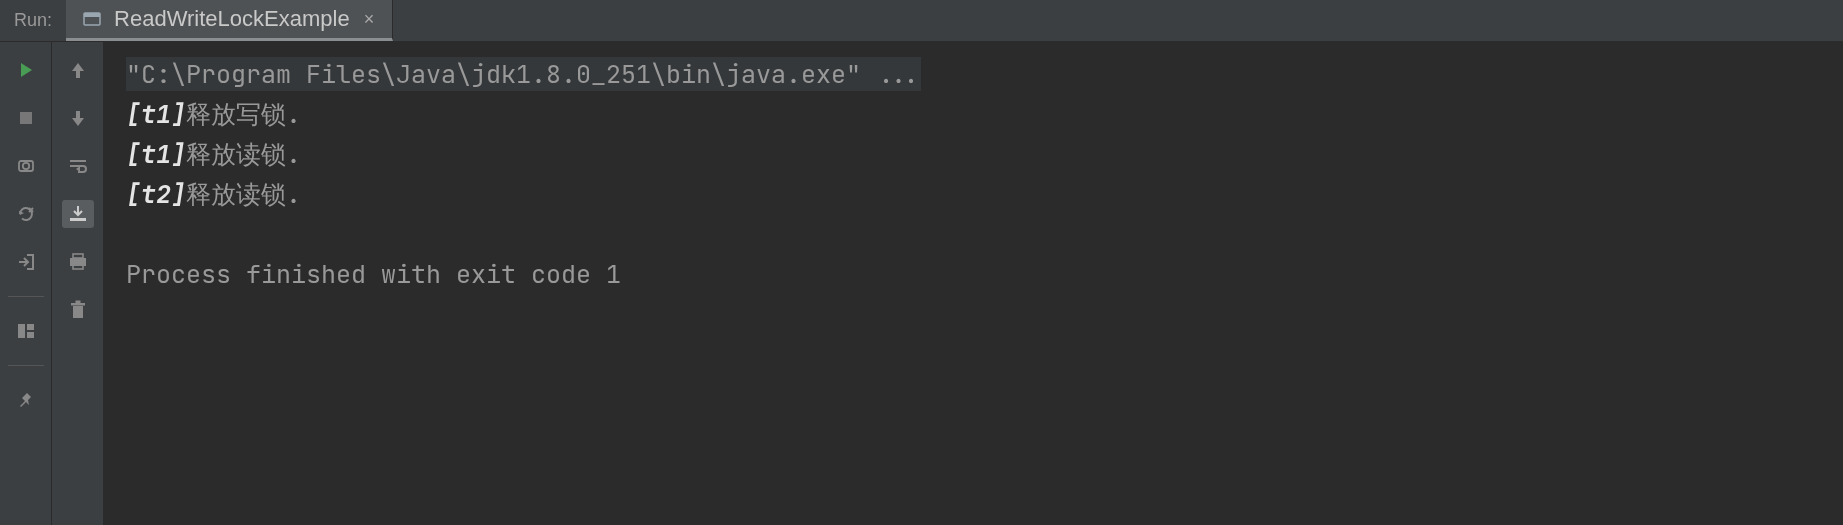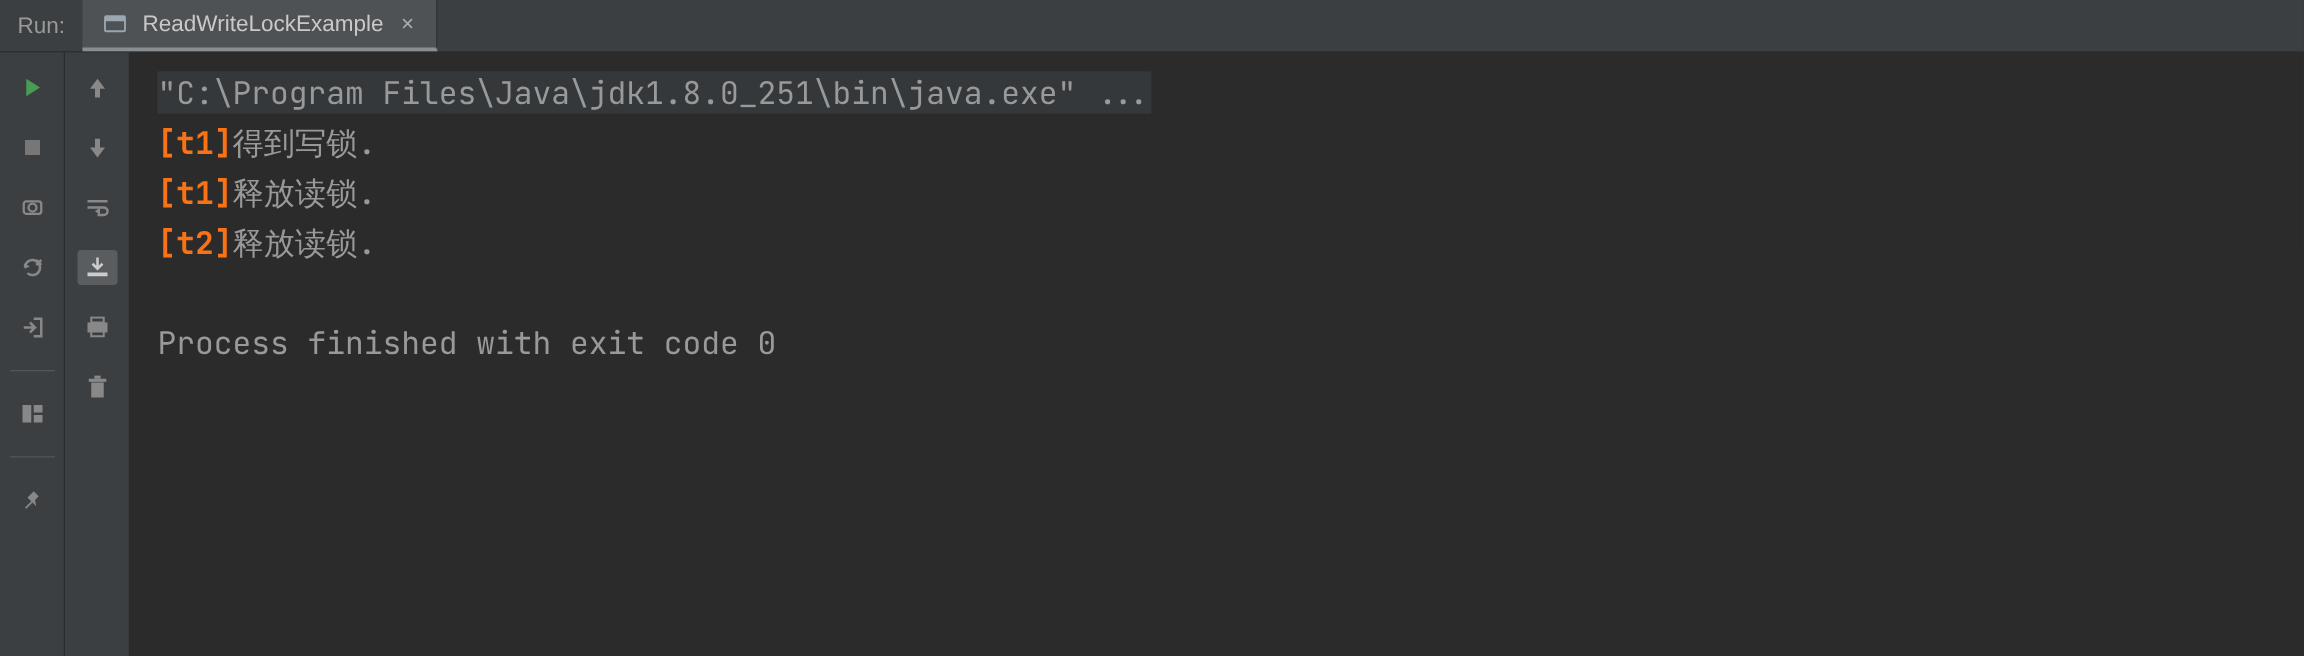--- a/index.html
+++ b/index.html
@@ -35,21 +35,21 @@
       padding: 0 16px;
       gap: 12px;
       border-bottom: 3px solid #8a8e90;
     }
     .tab-icon {
       display: flex;
       align-items: center;
     }
     .tab-title {
       color: #c9c9c9;
-      font-size: 18px;
+      font-size: 22px;
     }
     .tab-close {
       color: #aaa;
       font-size: 18px;
       cursor: pointer;
       padding: 2px;
     }
     .body {
       flex: 1;
       display: flex;
@@ -103,22 +103,23 @@
     }
     .console .line {
       display: block;
       white-space: pre;
     }
     .console .cmd {
       background: #34383a;
       display: inline;
     }
     .console .bold {
-      color: #f97316;
+      color: #e5e5e5;
       font-weight: bold;
+      font-style: italic;
     }
     .console .blank {
       height: 40px;
     }
   </style>
 </head>
 <body>
 
 <div class="header">
   <div class="run-label">Run:</div>
@@ -218,20 +219,20 @@
       <svg width="18" height="20" viewBox="0 0 18 20">
         <rect x="4" y="6" width="10" height="12" fill="#888"></rect>
         <rect x="2" y="3" width="14" height="2.5" fill="#888"></rect>
         <rect x="6.5" y="0.5" width="5" height="2.5" fill="#888"></rect>
       </svg>
     </div>
   </div>
 
   <div class="console">
     <span class="line"><span class="cmd">"C:\Program Files\Java\jdk1.8.0_251\bin\java.exe" ...</span></span>
-    <span class="line"><span class="bold">[t1]</span><span>得到写锁.</span></span>
+    <span class="line"><span class="bold">[t1]</span><span>释放写锁.</span></span>
     <span class="line"><span class="bold">[t1]</span><span>释放读锁.</span></span>
     <span class="line"><span class="bold">[t2]</span><span>释放读锁.</span></span>
     <div class="blank"></div>
-    <span class="line">Process finished with exit code 0</span>
+    <span class="line">Process finished with exit code 1</span>
   </div>
 
 </div>
 
 </body></html>

